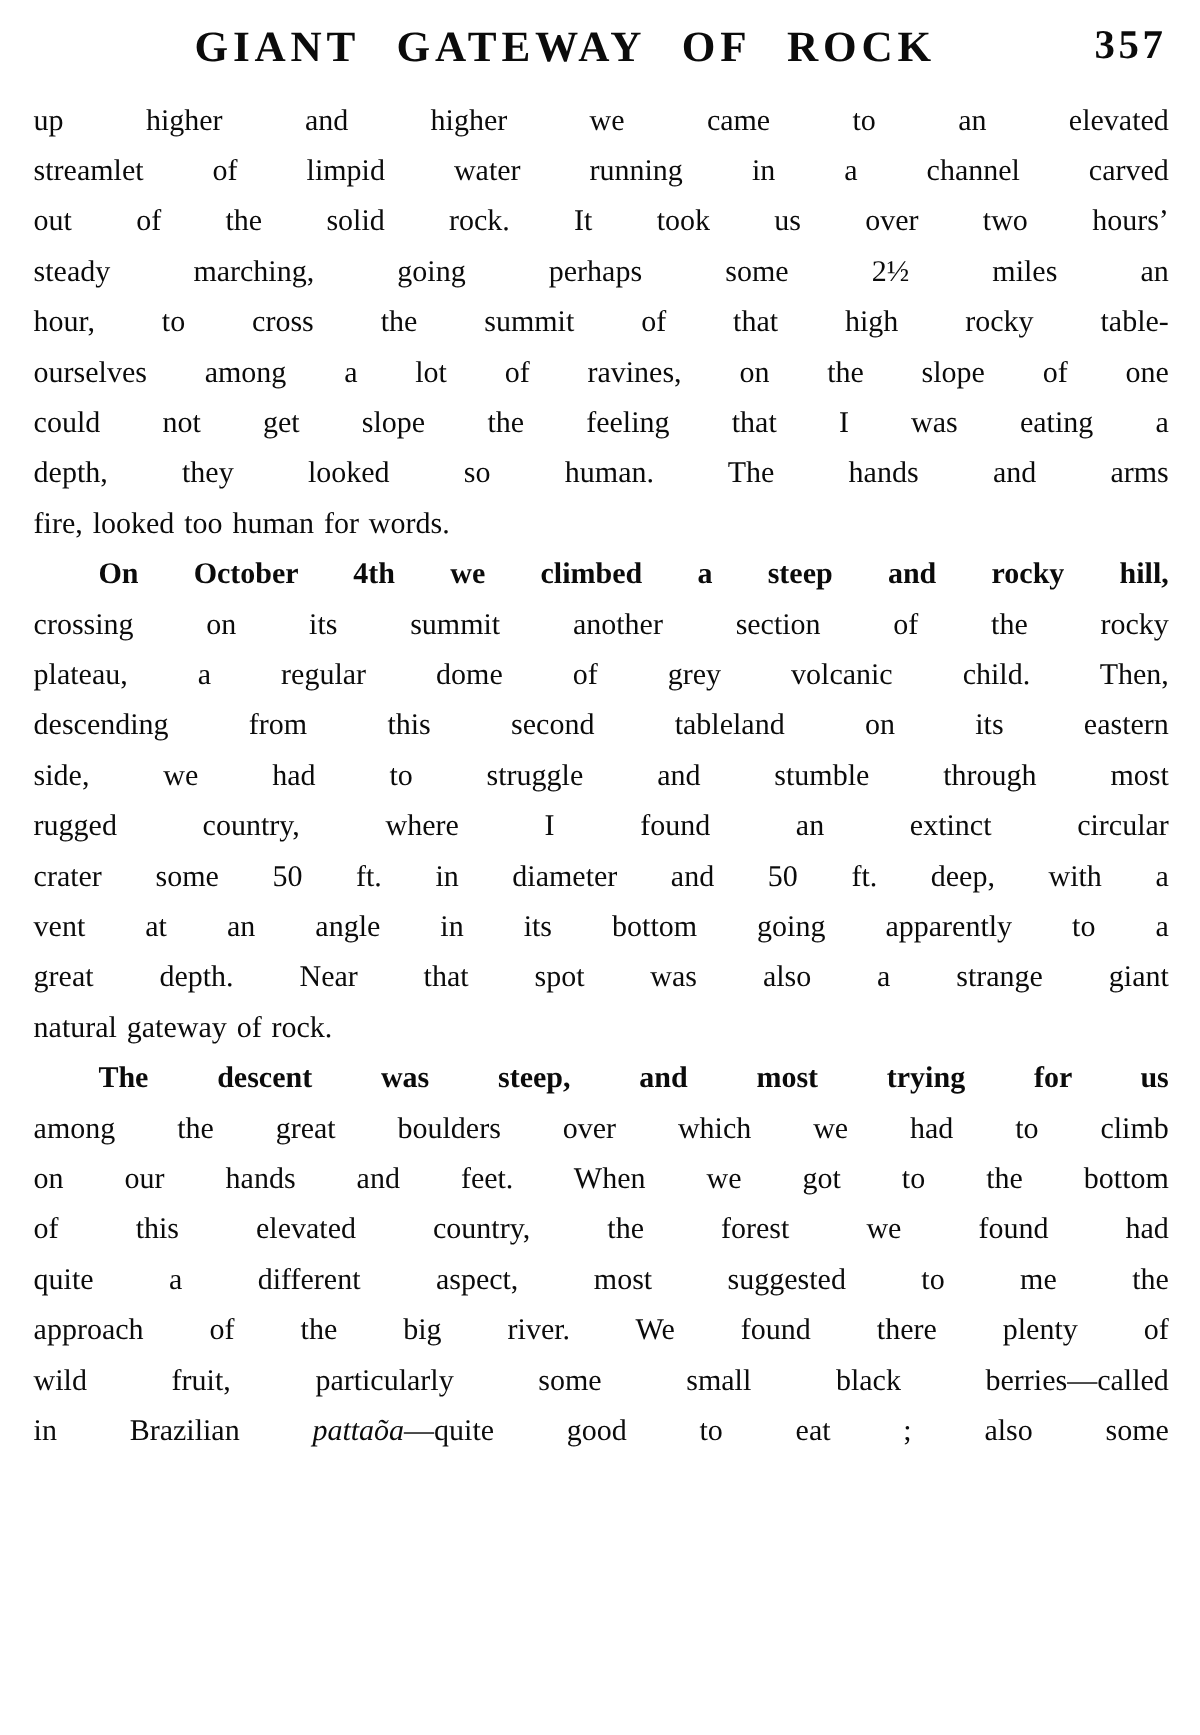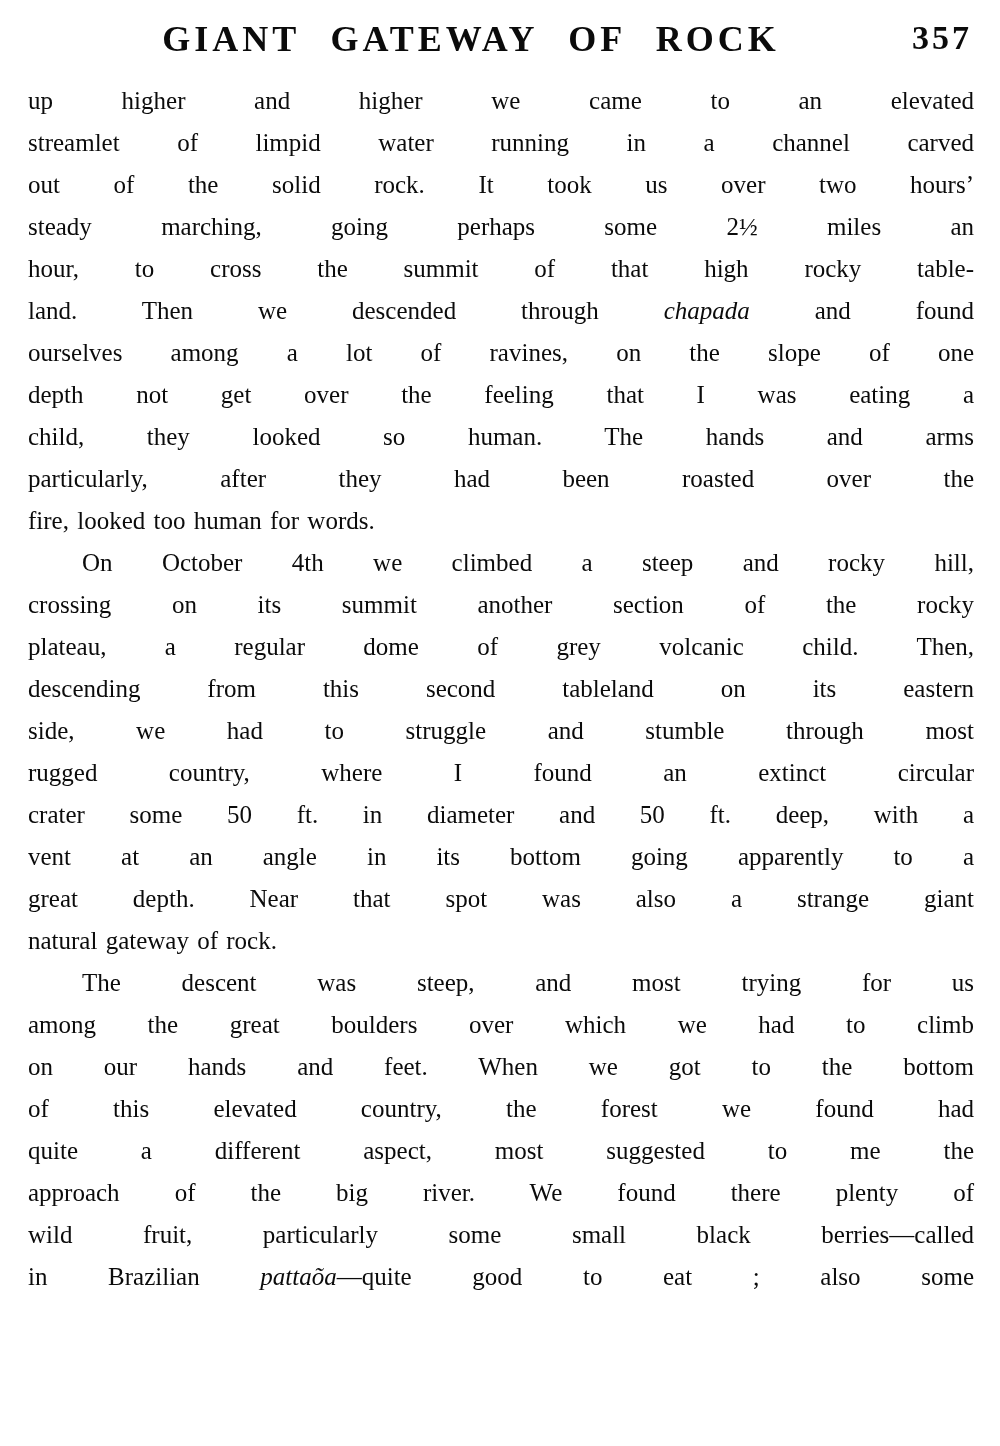--- a/index.html
+++ b/index.html
@@ -53,44 +53,43 @@
     text-align: justify;
     text-align-last: justify;
     text-justify: inter-word;
     white-space: nowrap; 
   }
   .line.lastline {
     text-align-last: left;
   }
   .line.indent {
     text-indent: 54px;
+    font-weight: bold;
   }
   .it {
     font-style: italic;
   }
 </style>
 </head>
 <body>
 
 <div class="page">
   <div class="running-head">
     <div class="title">GIANT GATEWAY OF ROCK</div>
     <div class="folio">357</div>
   </div>
   <div class="text-block">
       <div class="line"><span>up higher and higher we came to an elevated</span></div>
       <div class="line"><span>streamlet of limpid water running in a channel carved</span></div>
       <div class="line"><span>out of the solid rock. It took us over two hours’</span></div>
       <div class="line"><span>steady marching, going perhaps some 2½ miles an</span></div>
       <div class="line"><span>hour, to cross the summit of that high rocky table-</span></div>
-      <div class="line"><span>land. Then we descended through </span><span class="it">chapada</span><span> and found</span></div>
       <div class="line"><span>ourselves among a lot of ravines, on the slope of one</span></div>
-      <div class="line"><span>depth not get over the feeling that I was eating a</span></div>
-      <div class="line"><span>child, they looked so human. The hands and arms</span></div>
-      <div class="line"><span>particularly, after they had been roasted over the</span></div>
+      <div class="line"><span>could not get slope the feeling that I was eating a</span></div>
+      <div class="line"><span>depth, they looked so human. The hands and arms</span></div>
       <div class="line lastline"><span>fire, looked too human for words.</span></div>
       <div class="line indent"><span>On October 4th we climbed a steep and rocky hill,</span></div>
       <div class="line"><span>crossing on its summit another section of the rocky</span></div>
       <div class="line"><span>plateau, a regular dome of grey volcanic child. Then,</span></div>
       <div class="line"><span>descending from this second tableland on its eastern</span></div>
       <div class="line"><span>side, we had to struggle and stumble through most</span></div>
       <div class="line"><span>rugged country, where I found an extinct circular</span></div>
       <div class="line"><span>crater some 50 ft. in diameter and 50 ft. deep, with a</span></div>
       <div class="line"><span>vent at an angle in its bottom going apparently to a</span></div>
       <div class="line"><span>great depth. Near that spot was also a strange giant</span></div>

